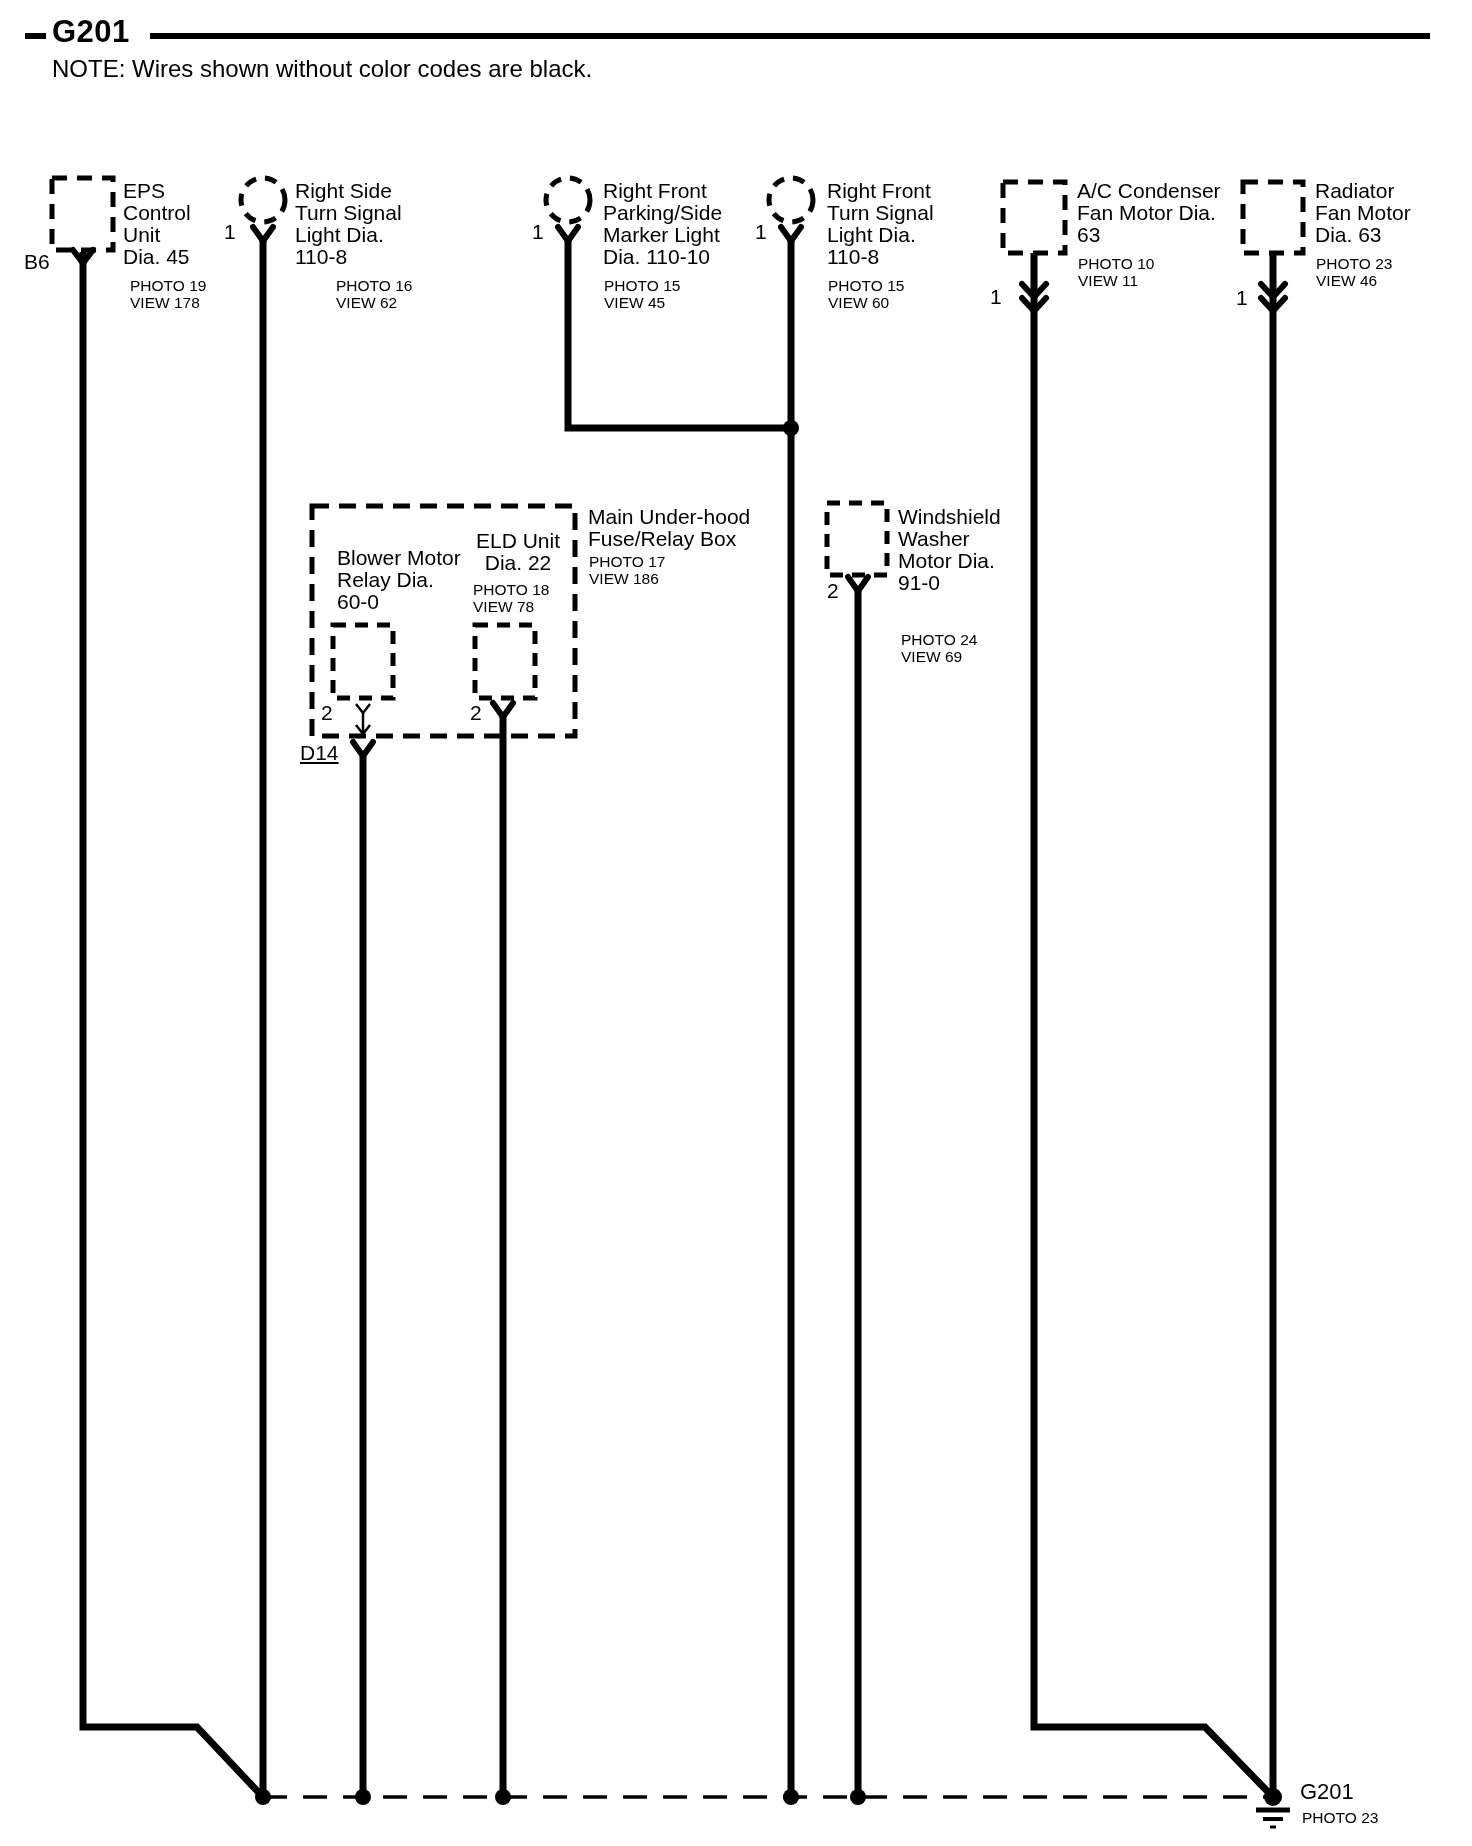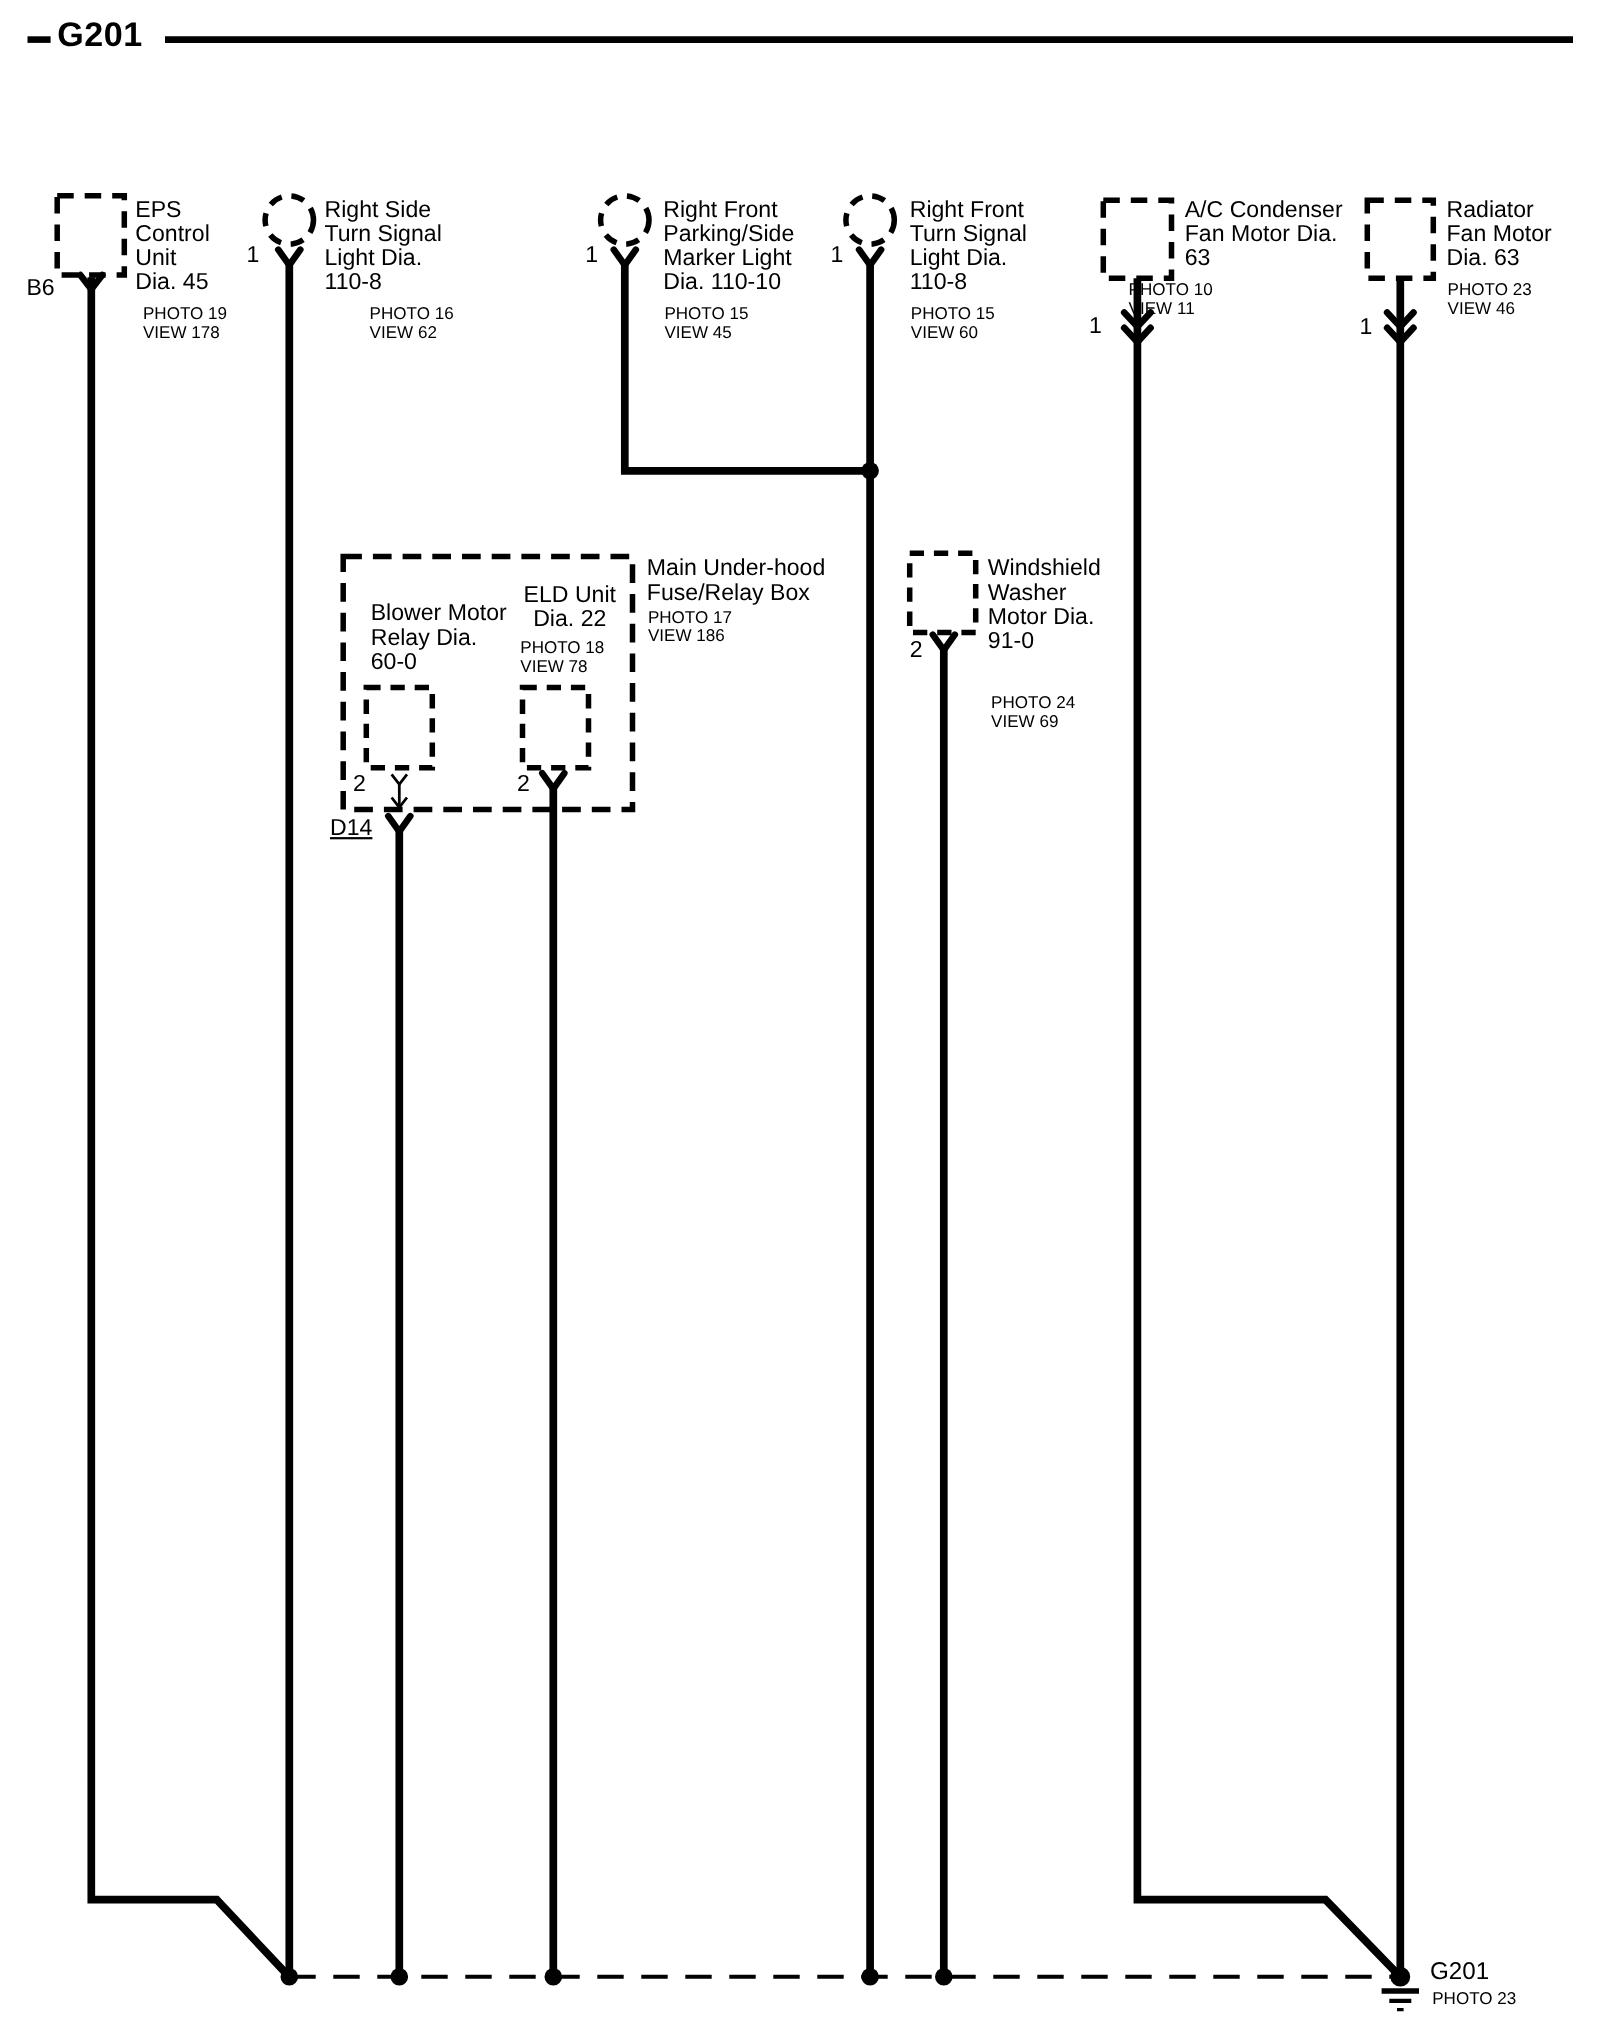--- a/index.html
+++ b/index.html
@@ -74,20 +74,21 @@
 
     <g>
       <circle cx="1273" cy="1797" r="9" fill="#000" stroke="none"></circle>
       <line x1="1256" y1="1810" x2="1290" y2="1810" stroke-width="5"></line>
       <line x1="1263" y1="1819" x2="1283" y2="1819" stroke-width="4"></line>
       <line x1="1270" y1="1827" x2="1276" y2="1827" stroke-width="3"></line>
     </g>
   </svg>
 
   <div class="abs title" style="left:52px;top:14px;">G201</div>
+  <div class="abs note" style="left:52px;top:55px;">NOTE: Wires shown without color codes are black.</div>
 
   <div class="abs lbl" style="left:123px;top:180px;">EPS
 Control
 Unit
 Dia. 45</div>
   <div class="abs ref" style="left:130px;top:277px;">PHOTO 19
 VIEW 178</div>
   <div class="abs pin" style="left:24px;top:251px;">B6</div>
 
   <div class="abs lbl" style="left:295px;top:180px;">Right Side
@@ -110,21 +111,21 @@
 Turn Signal
 Light Dia.
 110-8</div>
   <div class="abs ref" style="left:828px;top:277px;">PHOTO 15
 VIEW 60</div>
   <div class="abs pin" style="left:755px;top:221px;">1</div>
 
   <div class="abs lbl" style="left:1077px;top:180px;">A/C Condenser
 Fan Motor Dia.
 63</div>
-  <div class="abs ref" style="left:1026px;top:255px;">PHOTO 10
+  <div class="abs ref" style="left:1078px;top:255px;">PHOTO 10
 VIEW 11</div>
   <div class="abs pin" style="left:990px;top:286px;">1</div>
 
   <div class="abs lbl" style="left:1315px;top:180px;">Radiator
 Fan Motor
 Dia. 63</div>
   <div class="abs ref" style="left:1316px;top:255px;">PHOTO 23
 VIEW 46</div>
   <div class="abs pin" style="left:1236px;top:287px;">1</div>
 

